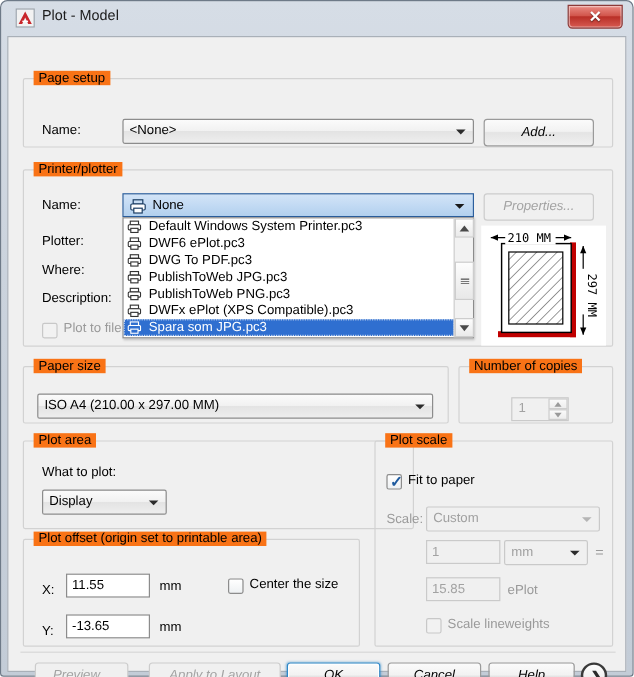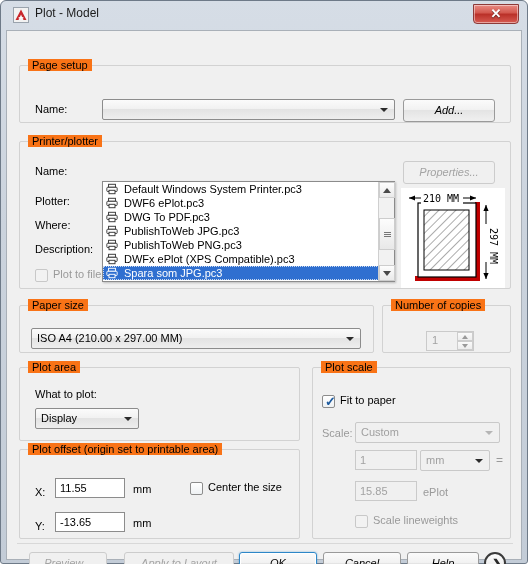--- a/index.html
+++ b/index.html
@@ -412,20 +412,21 @@
     </div>
   </div>
 
   <div id="client">
 
     <div class="group" style="left:12px; top:34px; width:492px; height:58px;">
       <div class="legend">Page setup</div>
     </div>
     <div class="lbl" style="left:28px; top:72px;">Name:</div>
     <div class="combo" style="left:95px; top:68px; width:293px;">
+      <div class="ctext">&lt;None&gt;</div>
       <div class="arrow"></div>
     </div>
     <div class="btn" style="left:396px; top:68px; width:92px;">Add...</div>
 
     <div class="group" style="left:12px; top:110px; width:492px; height:148px;">
       <div class="legend">Printer/plotter</div>
     </div>
 
     <div class="lbl" style="left:28px; top:134px;">Name:</div>
 
@@ -462,20 +463,31 @@
         <text x="22" y="14" font-family="DejaVu Sans Mono, monospace" font-size="10" fill="#000000">210 MM</text>
 
         <line x1="85" y1="17" x2="85" y2="91" stroke="#000000" stroke-width="1"></line>
         <polygon points="85,17 82.4,23 87.6,23" fill="#000000"></polygon>
         <polygon points="85,91 82.4,85 87.6,85" fill="#000000"></polygon>
         <rect x="79" y="36" width="12" height="38" fill="#ffffff"></rect>
         <text x="89" y="40" font-family="DejaVu Sans Mono, monospace" font-size="10" fill="#000000" transform="rotate(90 89 40)">297 MM</text>
       </svg>
     </div>
 
+    <div id="printer-combo">
+      <span class="picon">
+        <svg width="14" height="14" viewBox="0 0 14 14">
+          <rect x="3" y="1.5" width="8" height="3.5" fill="none" stroke="#1b3d63" stroke-width="1"></rect>
+          <rect x="1" y="5" width="12" height="5" rx="1" fill="#ffffff" stroke="#1b3d63" stroke-width="1"></rect>
+          <rect x="3.5" y="8.5" width="7" height="4" fill="#ffffff" stroke="#1b3d63" stroke-width="1"></rect>
+        </svg>
+      </span>
+      <div class="ctext">None</div>
+      <div class="arrow"></div>
+    </div>
 
     <div id="printer-dropdown">
       <div class="list">
         <div class="dd-item">
           <span class="picon">
             <svg width="12" height="12" viewBox="0 0 14 14">
                 <rect x="3" y="1.5" width="8" height="3.5" fill="none" stroke="#333" stroke-width="1.1"></rect>
                 <rect x="1" y="5" width="12" height="5" rx="1" fill="#fff" stroke="#333" stroke-width="1.1"></rect>
                 <rect x="3.5" y="8.5" width="7" height="4" fill="#fff" stroke="#333" stroke-width="1.1"></rect>
               </svg>
@@ -572,21 +584,21 @@
       <div class="spin-btns">
         <div class="sp sp-up">
           <div class="tri"></div>
         </div>
         <div class="sp sp-dn">
           <div class="tri"></div>
         </div>
       </div>
     </div>
 
-    <div class="group" style="left:12px; top:336px; width:281px; height:74px;">
+    <div class="group" style="left:12px; top:336px; width:326px; height:74px;">
       <div class="legend">Plot area</div>
     </div>
     <div class="lbl" style="left:28px; top:357px;">What to plot:</div>
     <div class="combo" style="left:28px; top:377px; width:104px;">
       <div class="ctext">Display</div>
       <div class="arrow"></div>
     </div>
 
     <div class="group" style="left:12px; top:418px; width:281px; height:90px;">
       <div class="legend">Plot offset (origin set to printable area)</div>

